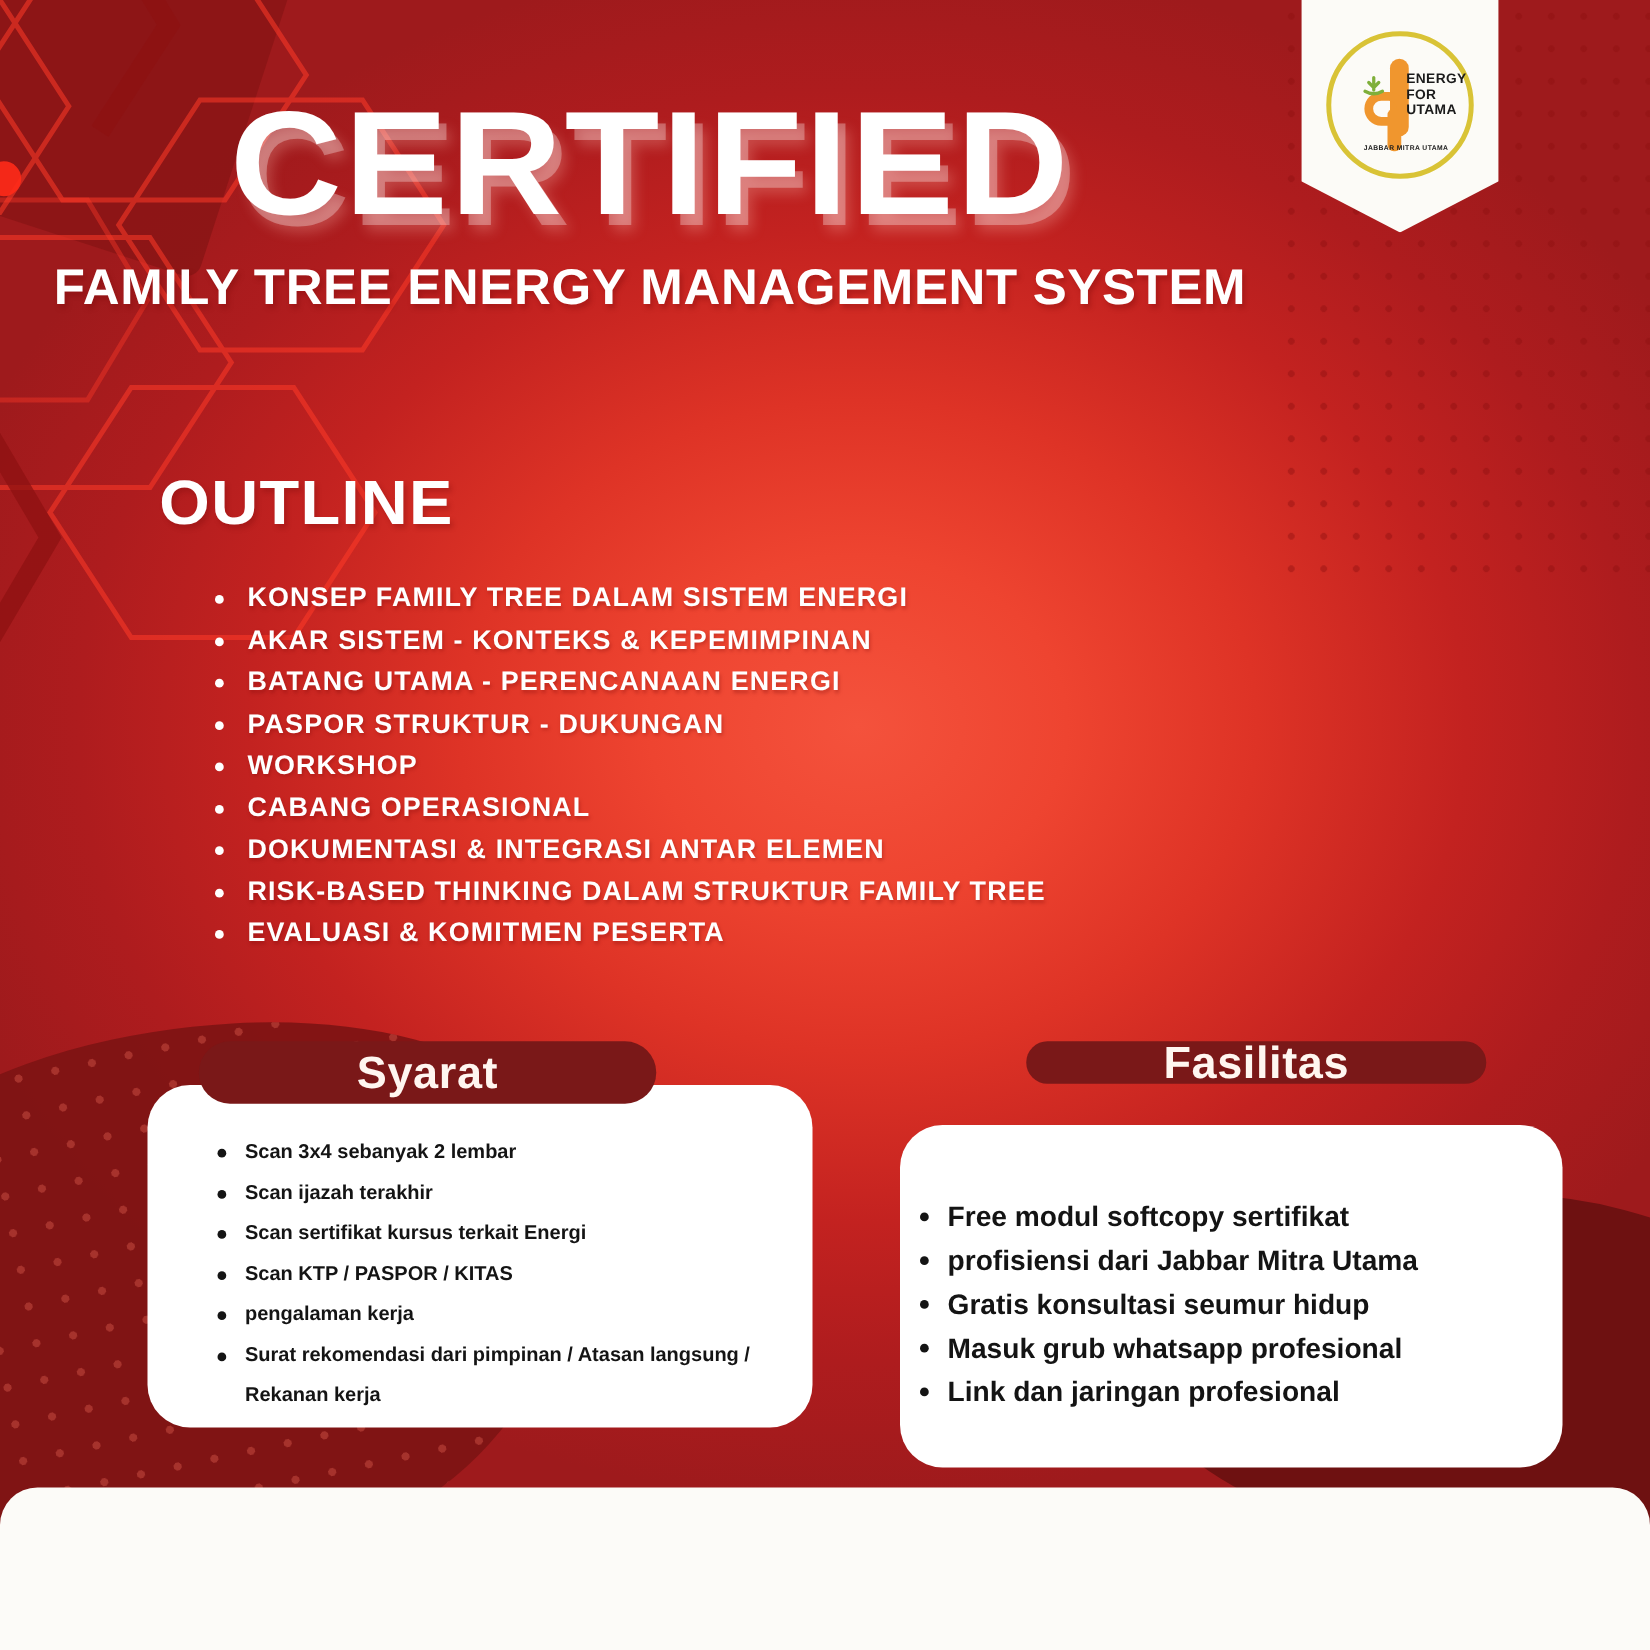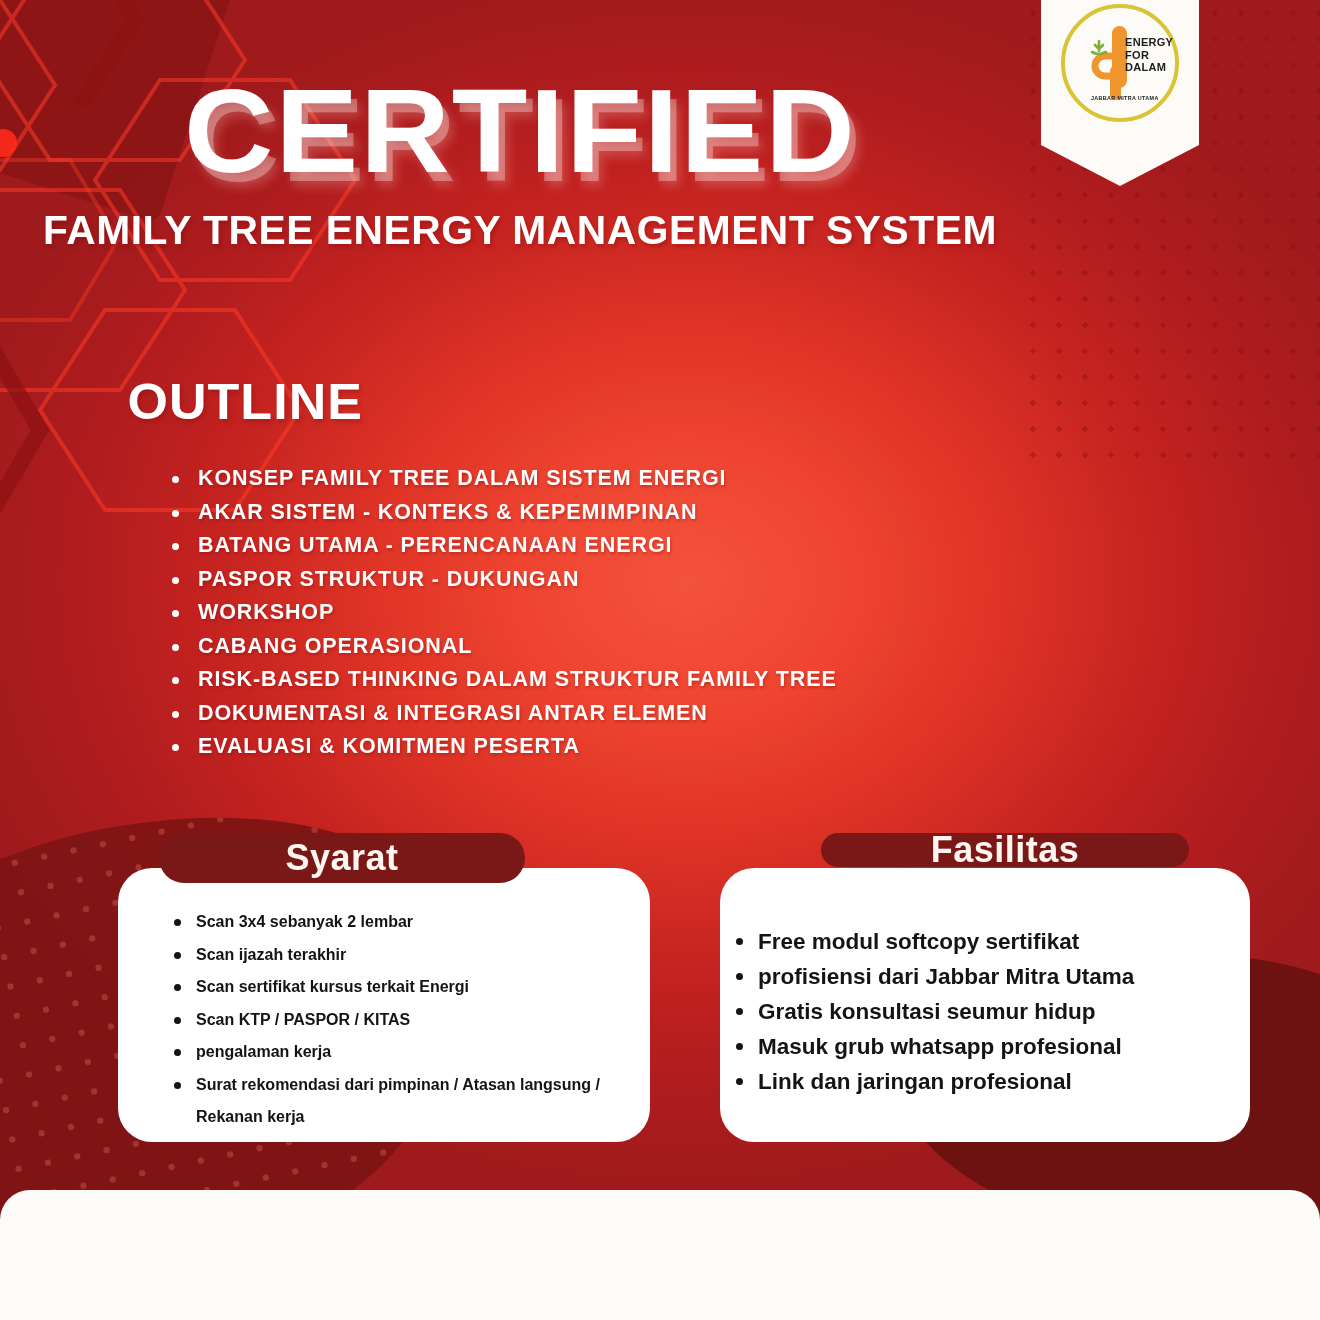--- a/index.html
+++ b/index.html
@@ -88,21 +88,21 @@
     position: absolute;
     top: 0;
     left: 1041px;
     width: 158px;
     height: 186px;
     background: #FCFBF7;
     clip-path: polygon(0 0, 100% 0, 100% 78%, 50% 100%, 0 78%);
     display: flex;
     align-items: flex-start;
     justify-content: center;
-    padding-top: 4px;
+    padding-top: 25px;
   }
   .logo-circle {
     width: 118px; height: 118px;
     border-radius: 50%;
     border: 4px solid #D9C336;
     position: relative;
     display: block;
   }
   .logo-txt {
     position: absolute;
@@ -244,21 +244,21 @@
   }
 
   
   #card-syarat { left: 118px; top: 868px; width: 532px; height: 274px; z-index: 2; }
   #tab-syarat  { left: 159px; top: 833px; width: 366px; height: 50px; font-size: 36px; }
   #list-syarat { position: absolute; left: 48px; top: 38px; width: 470px; }
   #list-syarat li { font-size: 16px; line-height: 32.5px; }
   #list-syarat li::before { top: 13px; }
 
   
-  #card-fasilitas { left: 720px; top: 868px; width: 530px; height: 274px; z-index: 2; }
+  #card-fasilitas { left: 720px; top: 900px; width: 530px; height: 274px; z-index: 2; }
   #tab-fasilitas  { left: 821px; top: 833px; width: 368px; height: 34px; font-size: 36px; }
   #list-fasilitas { position: absolute; left: 8px; top: 56px; width: 500px; }
   #list-fasilitas li { font-size: 22.5px; line-height: 35px; }
   #list-fasilitas li::before { top: 14px; }
 
   
   .footer {
     position: absolute;
     left: 0;
     bottom: 0;
@@ -330,41 +330,41 @@
       <svg width="110" height="110" viewBox="0 0 110 110" style="position:absolute;left:0;top:0;">
         <rect x="47" y="18" width="15" height="62" rx="7.5" fill="#F0962E"></rect>
         <path d="M40 48 h6 a10 10 0 0 1 0 20 h-6 a10 10 0 0 1 0 -20 z" fill="none" stroke="#F0962E" stroke-width="7"></path>
         <rect x="45" y="58" width="11" height="34" rx="5" fill="#F0962E"></rect>
         <path d="M34 33 l0 10 M30 37 l4 4 M38 37 l-4 4" stroke="#7FAF3A" stroke-width="2.6" fill="none" stroke-linecap="round"></path>
         <path d="M27 44 q7 4 14 0" stroke="#7FAF3A" stroke-width="2.6" fill="none" stroke-linecap="round"></path>
       </svg>
       <div class="logo-txt">
         <div>ENERGY</div>
         <div>FOR</div>
-        <div>DALAM</div>
+        <div>UTAMA</div>
       </div>
       <div class="logo-sub">JABBAR MITRA UTAMA</div>
     </div>
   </div>
 
   <div class="headline-block">
     <div class="certified">CERTIFIED</div>
     <div class="subtitle">FAMILY TREE ENERGY MANAGEMENT SYSTEM</div>
   </div>
 
   <div class="outline-title">OUTLINE</div>
   <ul class="outline-list">
     <li>KONSEP FAMILY TREE DALAM SISTEM ENERGI</li>
     <li>AKAR SISTEM - KONTEKS &amp; KEPEMIMPINAN</li>
     <li>BATANG UTAMA - PERENCANAAN ENERGI</li>
     <li>PASPOR STRUKTUR - DUKUNGAN</li>
     <li>WORKSHOP</li>
     <li>CABANG OPERASIONAL</li>
+    <li>DOKUMENTASI &amp; INTEGRASI ANTAR ELEMEN</li>
     <li>RISK-BASED THINKING DALAM STRUKTUR FAMILY TREE</li>
-    <li>DOKUMENTASI &amp; INTEGRASI ANTAR ELEMEN</li>
     <li>EVALUASI &amp; KOMITMEN PESERTA</li>
   </ul>
 
   <div class="card-tab" id="tab-syarat">Syarat</div>
   <div class="card" id="card-syarat">
     <ul class="card-list" id="list-syarat">
       <li>Scan 3x4 sebanyak 2 lembar</li>
       <li> Scan ijazah terakhir</li>
       <li>Scan sertifikat kursus terkait Energi</li>
       <li>Scan KTP / PASPOR / KITAS</li>

